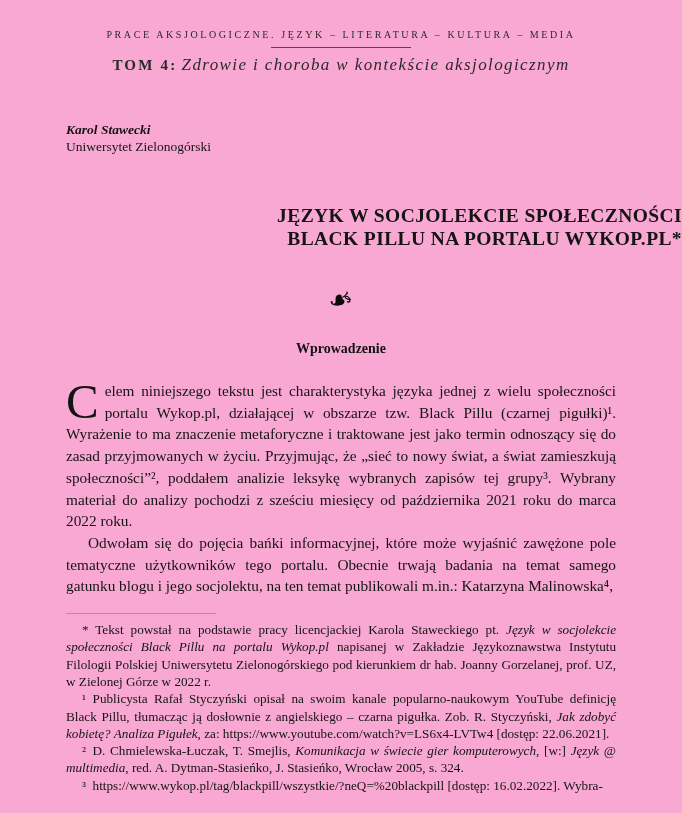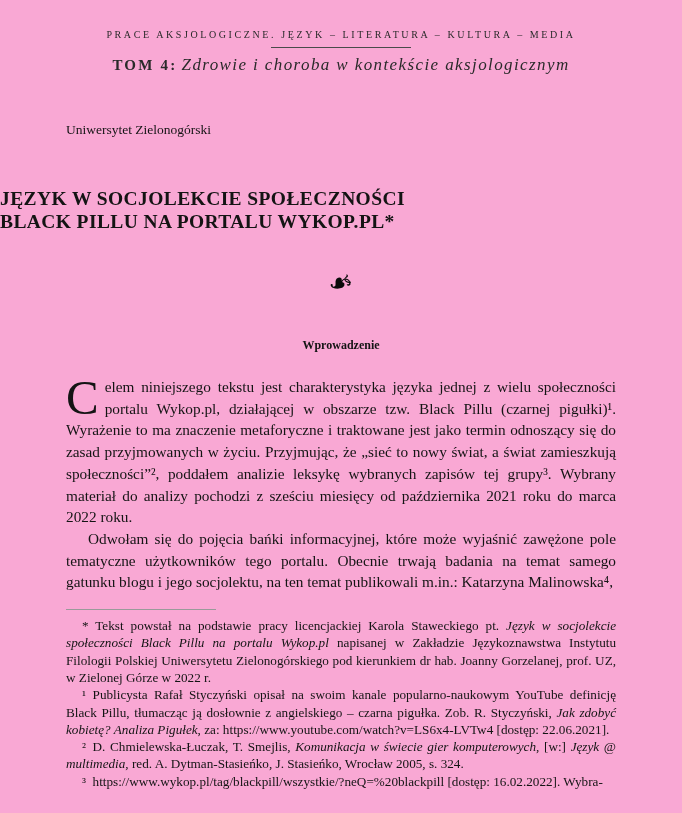--- a/index.html
+++ b/index.html
@@ -34,43 +34,43 @@
   .rh-volume-title { font-style: italic; font-size: 17px; }
 
   
   .meta { margin: 46px 66px 0 66px; font-size: 13.5px; line-height: 17px; }
   .meta .doi { letter-spacing: 0.1px; }
   .meta .author { font-weight: bold; font-style: italic; }
 
   
   .article-title {
     margin-top: 50px;
-    text-align: left;
+    text-align: right;
     font-weight: bold;
     font-size: 19.5px;
     line-height: 22.5px;
     letter-spacing: 0.4px;
   }
 
   
   .ornament-wrap { margin-top: 32px; text-align: center; height: 40px; }
   .ornament {
     display: inline-block;
     font-family: "DejaVu Sans", sans-serif;
     font-size: 30px;
     transform: scaleX(-1) rotate(14deg);
     color: #0a0a0a;
   }
 
   
   .section-heading {
-    margin-top: 33px;
+    margin-top: 19px;
     text-align: center;
     font-weight: bold;
-    font-size: 12px;
+    font-size: 14px;
   }
 
   
   .body-text {
     margin: 23px 66px 0 66px;
     font-size: 15.3px;
     line-height: 21.7px;
     text-align: justify;
   }
   .body-text p { margin: 0; }
@@ -105,20 +105,21 @@
   <div class="running-head">
     <div class="rh-series">PRACE AKSJOLOGICZNE. JĘZYK – LITERATURA – KULTURA – MEDIA</div>
     <div class="rh-divider"></div>
     <div class="rh-volume">
       <span class="rh-volume-label">TOM 4:</span>
       <span class="rh-volume-title">Zdrowie i choroba w kontekście aksjologicznym</span>
     </div>
   </div>
 
   <div class="meta">
+    <div class="author">Karol Stawecki</div>
     <div class="affiliation">Uniwersytet Zielonogórski</div>
   </div>
 
   <div class="article-title">
     <div>JĘZYK W SOCJOLEKCIE SPOŁECZNOŚCI</div>
     <div>BLACK PILLU NA PORTALU WYKOP.PL*</div>
   </div>
 
   <div class="ornament-wrap">
     <span class="ornament">❧</span>

